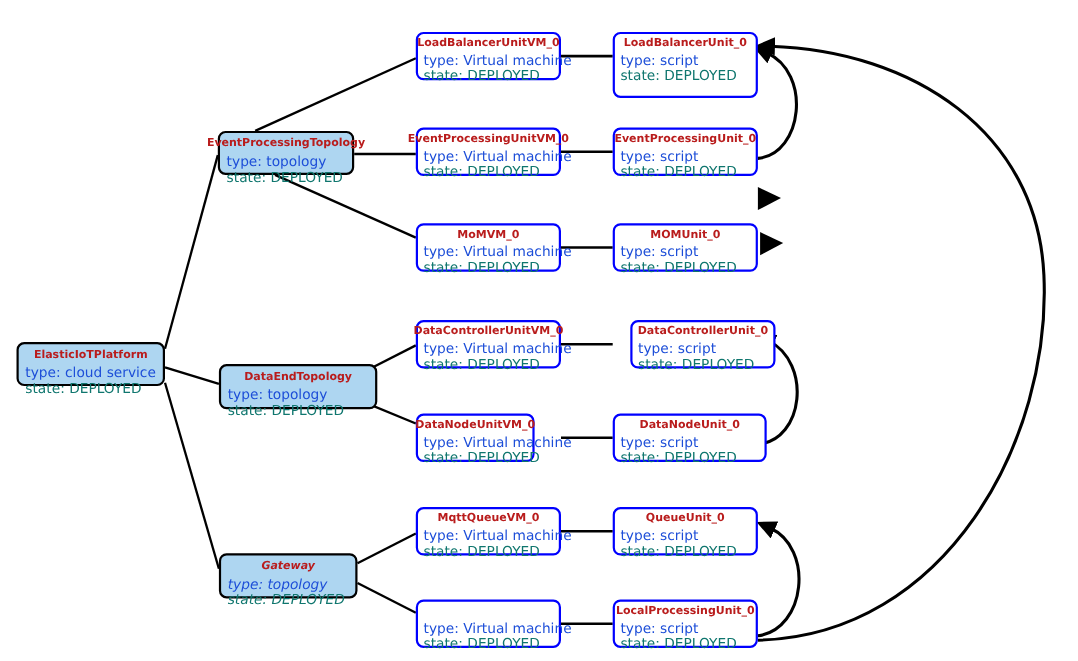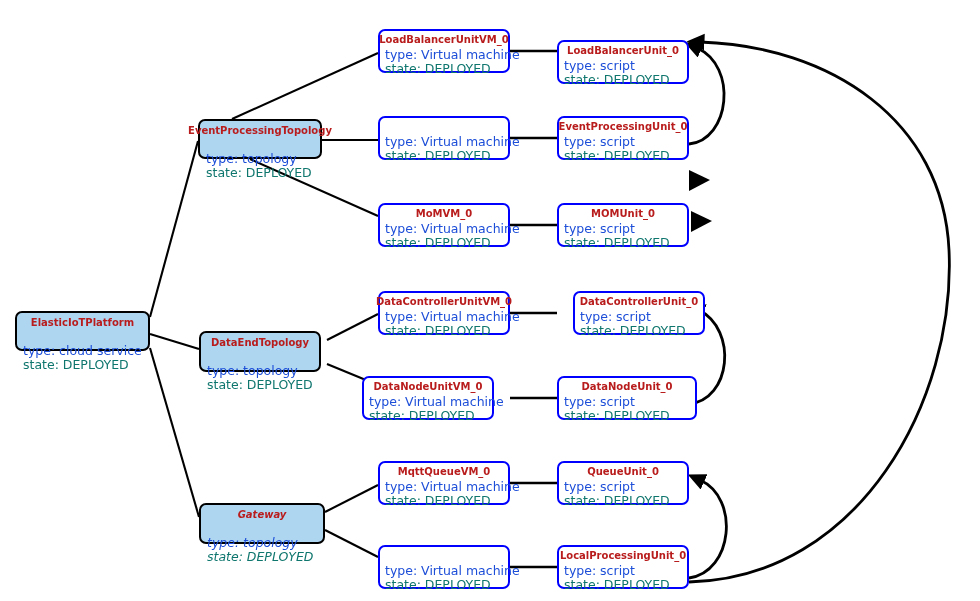--- a/index.html
+++ b/index.html
@@ -59,21 +59,21 @@
   .node-line {
     white-space: nowrap;
     font-size: 12.5px;
     line-height: 13.5px;
     color: #1d4ed8;
   }
   .node-line.state {
     color: #0f766e;
   }
   .group .node-title { top: 3px; }
-  .group .node-lines { top: 31px; left: 6px; }
+  .group .node-lines { top: 19px; left: 6px; }
 </style>
 </head>
 <body>
 
 <div id="canvas">
 
   <svg id="edge-layer" viewBox="0 0 980 601" width="980" height="601">
     <defs>
       <marker id="arrowhead" markerWidth="9" markerHeight="9" refX="1.6" refY="3" orient="auto" markerUnits="strokeWidth">
         <path d="M0,0 L0,6 L6.4,3 z" fill="#000000"></path>
@@ -134,21 +134,21 @@
   </div>
 
   <div class="node group" style="left:198px; top:119px; width:124px; height:40px;">
     <div class="node-title">EventProcessingTopology</div>
     <div class="node-lines">
       <div class="node-line">type: topology</div>
       <div class="node-line state">state: DEPLOYED</div>
     </div>
   </div>
 
-  <div class="node group" style="left:199px; top:331px; width:122px; height:41px;">
+  <div class="node group" style="left:199px; top:331px; width:144px; height:41px;">
     <div class="node-title">DataEndTopology</div>
     <div class="node-lines">
       <div class="node-line">type: topology</div>
       <div class="node-line state">state: DEPLOYED</div>
     </div>
   </div>
 
   <div class="node group" style="left:199px; top:503px; width:126px; height:41px;font-style:italic;">
     <div class="node-title">Gateway</div>
     <div class="node-lines">
@@ -158,29 +158,30 @@
   </div>
 
   <div class="node unit" style="left:378px; top:29px; width:132px; height:44px;">
     <div class="node-title">LoadBalancerUnitVM_0</div>
     <div class="node-lines">
       <div class="node-line">type: Virtual machine</div>
       <div class="node-line state">state: DEPLOYED</div>
     </div>
   </div>
 
-  <div class="node unit" style="left:557px; top:40px; width:132px; height:44px;">
+  <div class="node unit" style="left:557px; top:29px; width:132px; height:60px;">
     <div class="node-title">LoadBalancerUnit_0</div>
     <div class="node-lines">
       <div class="node-line">type: script</div>
       <div class="node-line state">state: DEPLOYED</div>
     </div>
   </div>
 
   <div class="node unit" style="left:378px; top:116px; width:132px; height:44px;">
+    <div class="node-title">EventProcessingUnitVM_0</div>
     <div class="node-lines">
       <div class="node-line">type: Virtual machine</div>
       <div class="node-line state">state: DEPLOYED</div>
     </div>
   </div>
 
   <div class="node unit" style="left:557px; top:116px; width:132px; height:44px;">
     <div class="node-title">EventProcessingUnit_0</div>
     <div class="node-lines">
       <div class="node-line">type: script</div>
@@ -213,21 +214,21 @@
   </div>
 
   <div class="node unit" style="left:557px; top:291px; width:132px; height:44px;margin-left:16px;">
     <div class="node-title">DataControllerUnit_0</div>
     <div class="node-lines">
       <div class="node-line">type: script</div>
       <div class="node-line state">state: DEPLOYED</div>
     </div>
   </div>
 
-  <div class="node unit" style="left:362px; top:376px; width:132px; height:44px;text-decoration:underline;">
+  <div class="node unit" style="left:378px; top:376px; width:108px; height:44px;text-decoration:underline;">
     <div class="node-title">DataNodeUnitVM_0</div>
     <div class="node-lines">
       <div class="node-line">type: Virtual machine</div>
       <div class="node-line state">state: DEPLOYED</div>
     </div>
   </div>
 
   <div class="node unit" style="left:557px; top:376px; width:140px; height:44px;">
     <div class="node-title">DataNodeUnit_0</div>
     <div class="node-lines">

